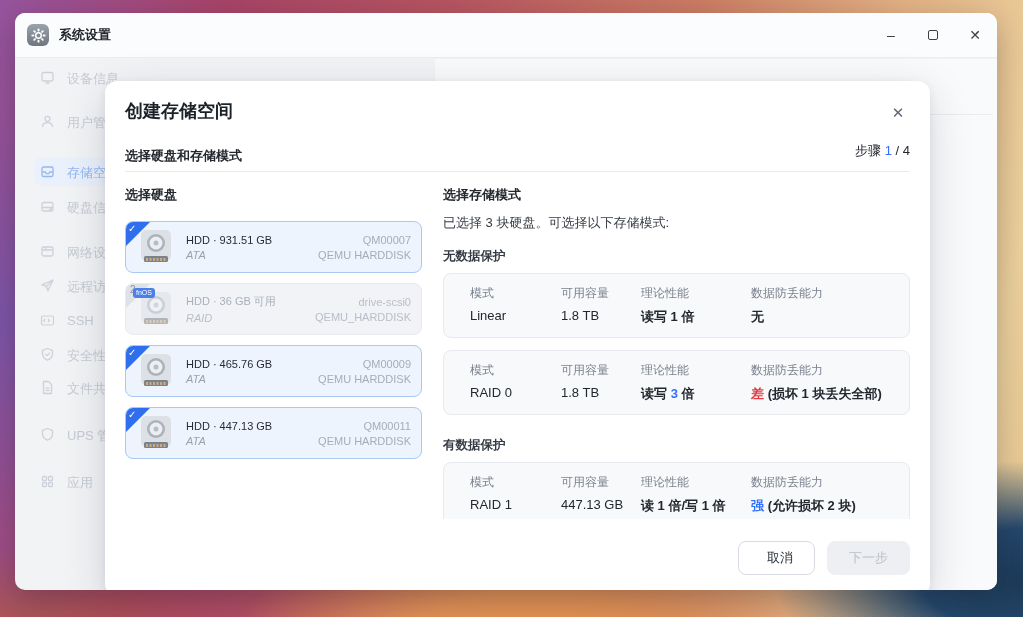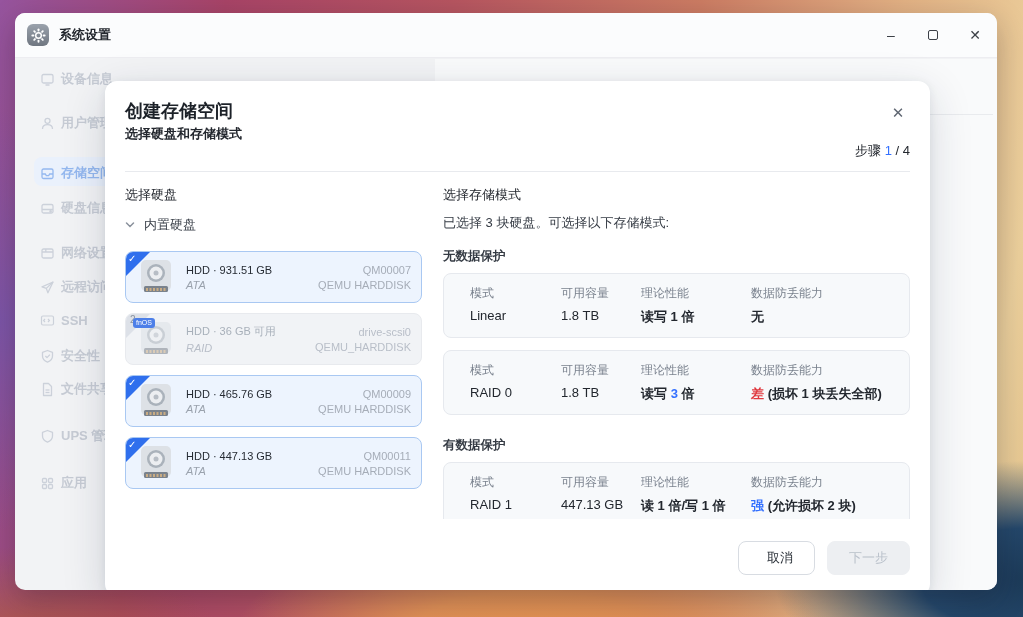--- a/index.html
+++ b/index.html
@@ -28,43 +28,43 @@
   .winbtns { position:absolute; right:8px; top:8px; display:flex; gap:14px; }
   .winbtn { width:28px; height:28px; display:flex; align-items:center; justify-content:center;
     color:#3c4047; font-size:14px; cursor:default; }
   .winbtn .sq { width:10px; height:10px; border:1.5px solid #3c4047; border-radius:2px; }
 
   
   .content-bg { position:absolute; left:420px; top:46px; right:0; bottom:0; background:#f9fafb; }
   .content-line { position:absolute; left:420px; top:101px; right:4px; height:1px; background:#e9ebee; }
 
   
-  .side-item { position:absolute; left:25px; display:flex; align-items:center; gap:6px;
-    font-size:13px; color:#c6cbd4; white-space:nowrap;font-weight:bold; }
+  .side-item { position:absolute; left:25px; display:flex; gap:12px;
+    font-size:13px; color:#c6cbd4; white-space:nowrap; }
   .side-item svg { flex:0 0 auto; }
   .side-active-pill { position:absolute; left:19px; top:144px; width:86px; height:29px;
     background:#eaf1fc; border-radius:8px 0 0 8px; }
   .side-item.active { color:#94b8ef; }
 
   
   .modal { position:absolute; left:90px; top:68px; width:825px; height:515px; background:#ffffff;
     border-radius:12px; box-shadow:0 12px 44px rgba(25,35,60,.16), 0 2px 10px rgba(25,35,60,.08); }
   .m-title { position:absolute; left:20px; top:18px; font-size:18px; font-weight:bold; color:#1c2128; }
   .m-close { position:absolute; right:20px; top:20px; width:24px; height:24px; display:flex;
     align-items:center; justify-content:center; color:#5f6672; font-size:15px; cursor:default; }
-  .m-sub { position:absolute; left:20px; top:44px; font-size:13px; font-weight:bold; color:#23272e; }
+  .m-sub { position:absolute; left:20px; top:66px; font-size:13px; font-weight:bold; color:#23272e; }
   .m-step { position:absolute; right:20px; top:61px; font-size:13px; color:#23272e; }
   .m-step .blue { color:#3370ff; }
   .m-divider { position:absolute; left:20px; right:20px; top:90px; height:1px; background:#e8eaee; }
 
   .m-body { position:absolute; left:20px; right:20px; top:91px; height:347px; overflow:hidden; }
 
   
   .disks { position:absolute; left:0; top:0; width:297px; }
-  .panel-h { font-size:13px; font-weight:normal; color:#23272e; margin-top:14px; }
+  .panel-h { font-size:13px; font-weight:bold; color:#23272e; margin-top:14px; }
   .group-row { display:flex; align-items:center; gap:9px; margin-top:12px; font-size:13px; color:#3d434c; }
   .disk-card { position:relative; height:52px; margin-top:10px; border-radius:8px;
     background:#ffffff; border:1px solid #e4e7ec; display:flex; align-items:center; padding:0 10px 0 12px; overflow:hidden; }
   .disk-card.first { margin-top:17px; }
   .disk-card.selected { background:#edf4fe; border-color:#a9c8f2; }
   .disk-card.disabled { background:#f1f3f6; border-color:#e8eaee; }
   .corner { position:absolute; left:0; top:0; width:0; height:0;
     border-top:24px solid #2f6fed; border-right:24px solid transparent; }
   .corner-check { position:absolute; left:2px; top:1px; color:#fff; font-size:10px; font-weight:bold; }
   .disk-card.disabled .corner { border-top-color:#dde1e8; }
@@ -232,26 +232,20 @@
       <div class="m-title">创建存储空间</div>
       <div class="m-close">✕</div>
       <div class="m-sub">选择硬盘和存储模式</div>
       <div class="m-step"><span>步骤 </span><span class="blue">1</span><span> / 4</span></div>
       <div class="m-divider"></div>
 
       <div class="m-body">
 
         <div class="disks">
           <div class="panel-h">选择硬盘</div>
-          <div class="group-row">
-            <svg width="10" height="8" viewBox="0 0 10 8" fill="none" stroke="#8a919c" stroke-width="1.5" stroke-linecap="round">
-                <polyline points="1.5,2 5,5.5 8.5,2"></polyline>
-              </svg>
-            <span>内置硬盘</span>
-          </div>
 
           <div class="disk-card first selected">
             <div class="corner"></div>
             <div class="corner-check">✓</div>
             <div class="disk-ic-wrap">
               <svg width="36" height="36" viewBox="0 0 36 36">
                   <rect x="3" y="1" width="30" height="31" rx="5" fill="#dde1e6"></rect>
                   <circle cx="18" cy="14" r="9" fill="#aab2bb"></circle>
                   <circle cx="18" cy="14" r="6.5" fill="#eceef1"></circle>
                   <circle cx="18" cy="14" r="2.5" fill="#b7bdc5"></circle>

